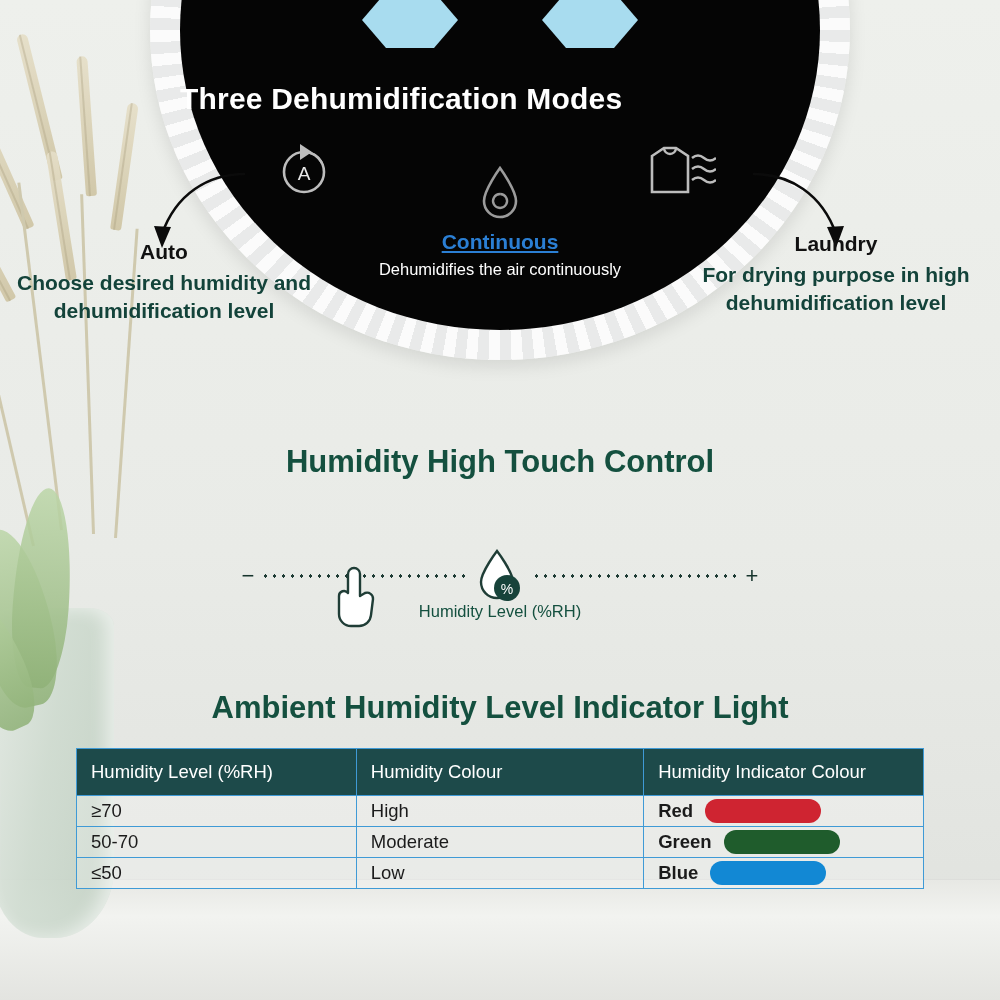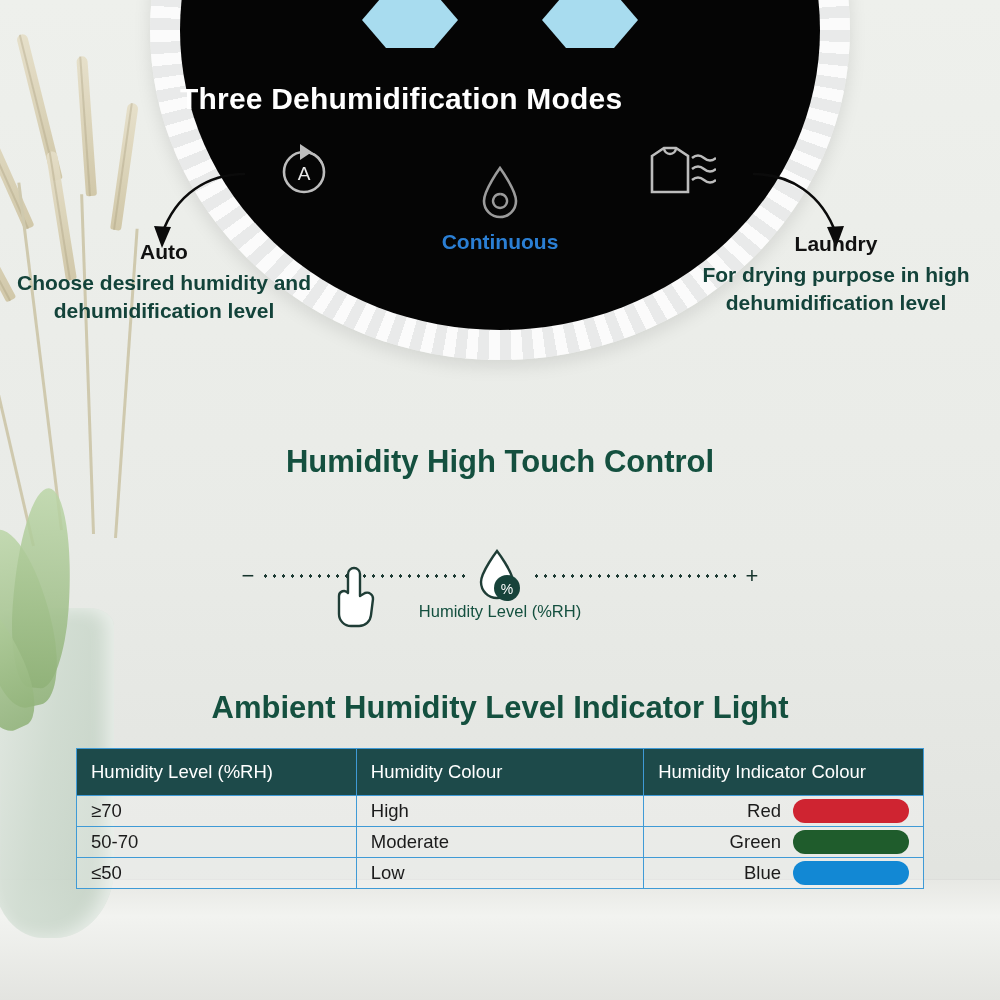--- a/index.html
+++ b/index.html
@@ -150,21 +150,21 @@
     display: flex;
     align-items: center;
     justify-content: center;
   }
   .mode-name {
     font-size: 21px;
     font-weight: bold;
     color: #111111;
     margin-top: 6px;
   }
-  .mode-name.blue { color: #2b7fd4; }
+  .mode-name.blue { color: #2b7fd4; text-decoration: underline; }
   .mode-desc {
     font-size: 21px;
     color: #13433a;
     line-height: 1.32;
     margin-top: 5px;
     font-weight: bold;
   }
   .mode-desc.white {
     color: #ffffff;
     font-weight: normal;
@@ -272,21 +272,22 @@
     height: 26px;
     background: rgba(255,255,255,.25);
   }
   td:last-child { border-right: none; }
   .col-1 { width: 33%; }
   .col-2 { width: 34%; }
   .col-3 { width: 33%; }
   .colour-cell {
     display: flex;
     align-items: center;
-    justify-content: flex-end;
+    justify-content: flex-start;
+    font-weight: bold;
   }
   .swatch {
     width: 116px;
     height: 24px;
     border-radius: 12px;
     margin-left: 12px;
   }
 </style>
 </head>
 <body>
@@ -343,20 +344,21 @@
   </div>
 
   <div class="mode mode-cont">
     <div class="mode-icon">
       <svg width="46" height="58" viewBox="0 0 46 58">
         <path d="M23,4 C23,4 7,26 7,37 a16,16 0 0 0 32,0 C39,26 23,4 23,4 Z" fill="none" stroke="#9b9b9b" stroke-width="2.6"></path>
         <path d="M23,30 a7,7 0 1 0 0.1,0" fill="none" stroke="#9b9b9b" stroke-width="2.4"></path>
       </svg>
     </div>
     <div class="mode-name blue">Continuous</div>
+    <div class="mode-desc white">Dehumidifies the air continuously</div>
   </div>
 
   <div class="mode mode-laundry">
     <div class="mode-name">Laundry</div>
     <div class="mode-desc">For drying purpose in high dehumidification level</div>
   </div>
 </div>
 
 <svg class="arrow-svg" style="left:272px; top:140px;" width="68" height="62" viewBox="0 0 68 62">
   <circle cx="32" cy="32" r="20" fill="none" stroke="#bdbdbd" stroke-width="2.6"></circle>

